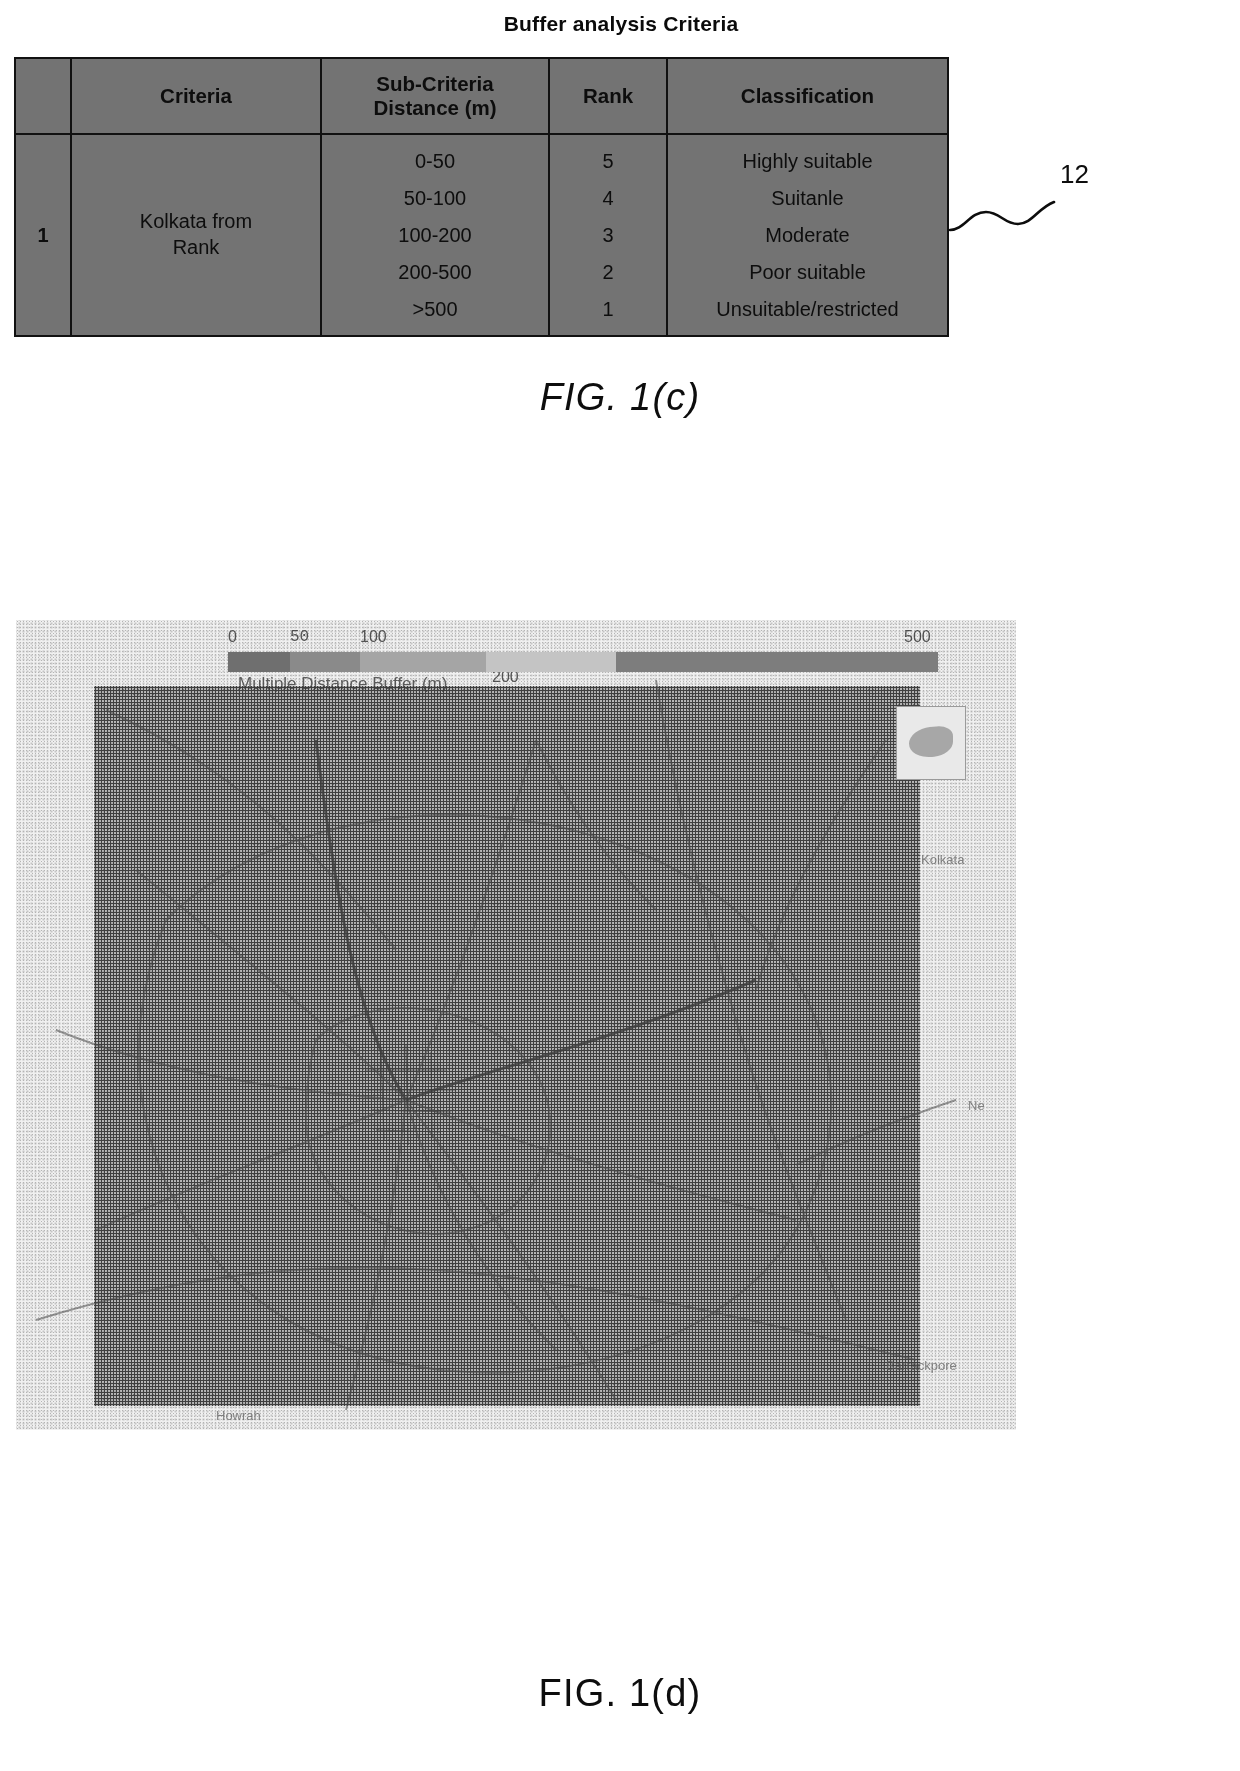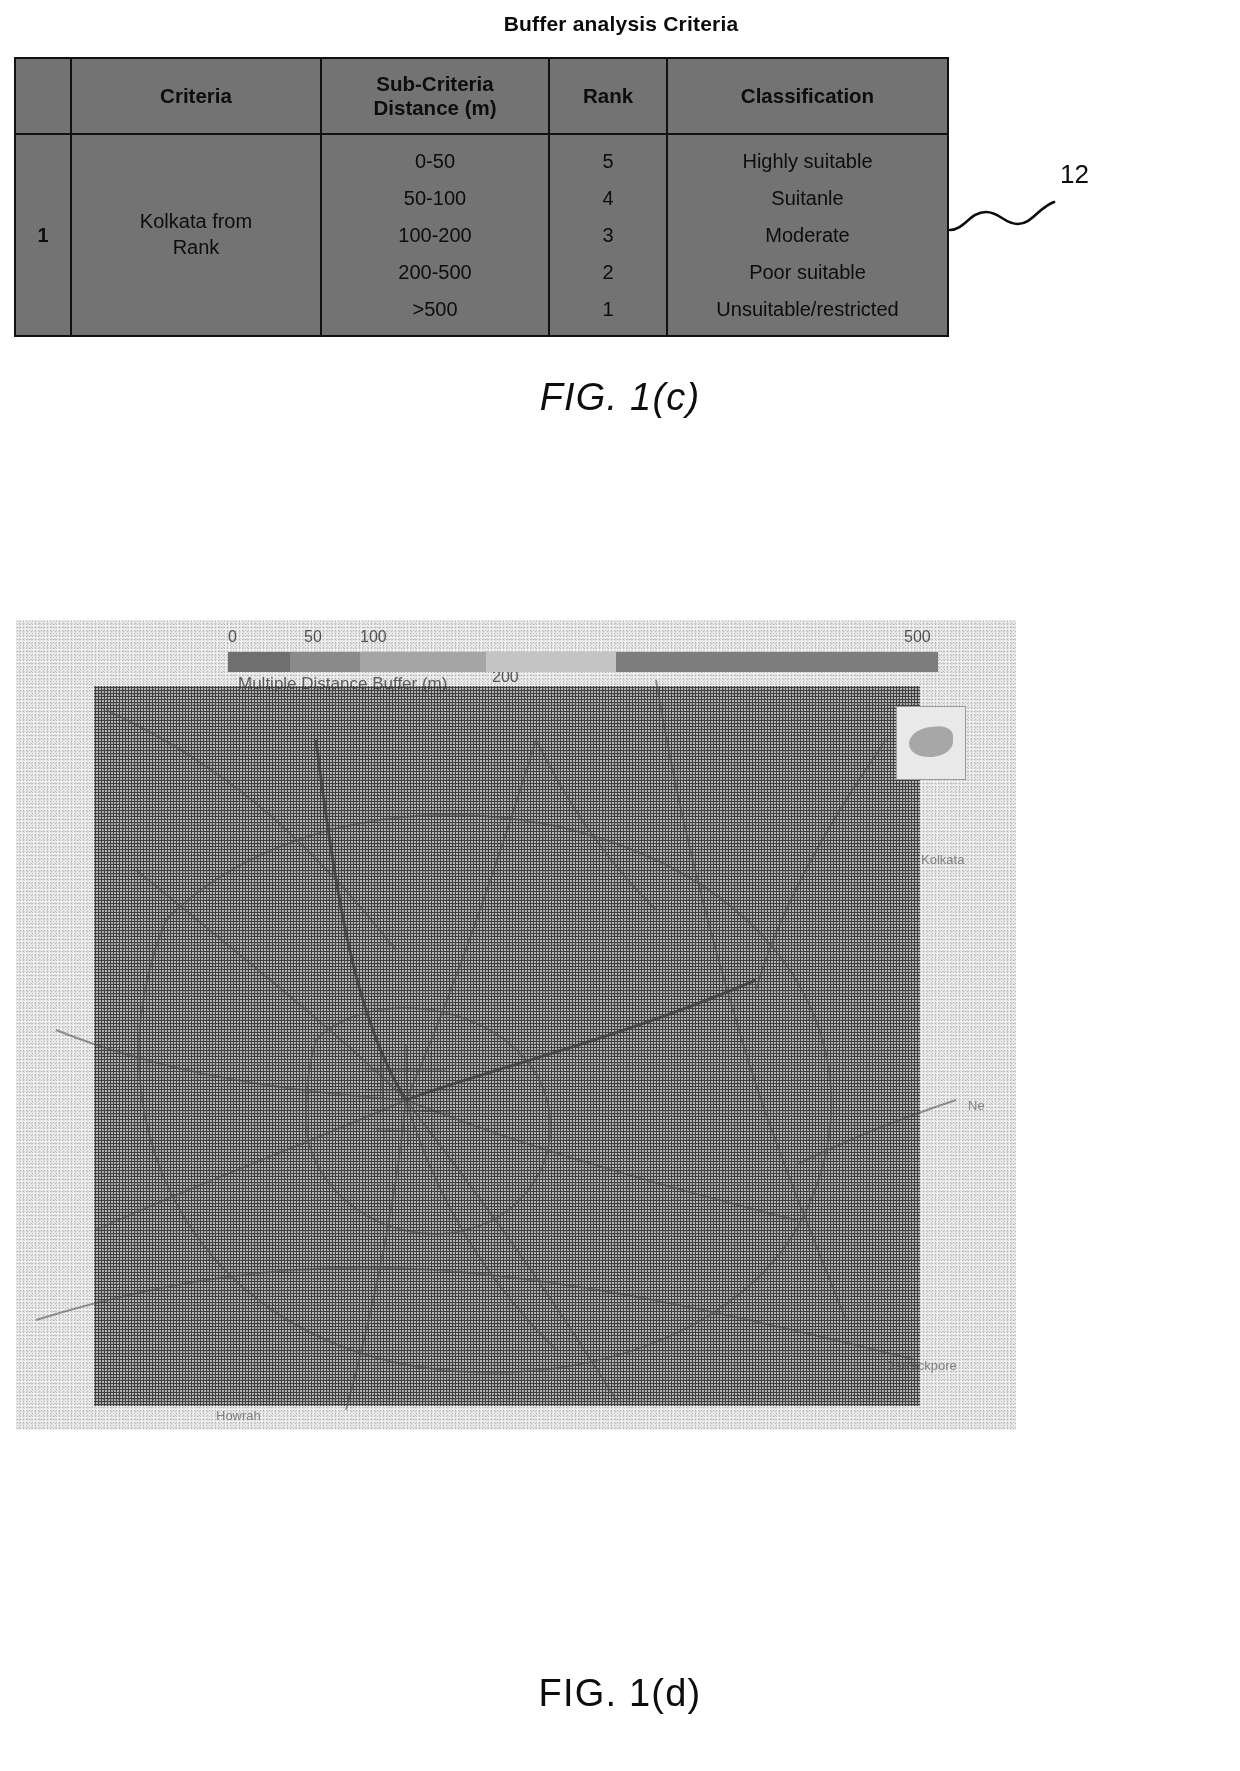--- a/index.html
+++ b/index.html
@@ -364,21 +364,21 @@
 
     <g stroke="#3a3a3a" stroke-width="1.2" fill="none" opacity="0.65">
       <path d="M350,450 L430,450 M350,470 L440,470 M355,490 L435,492 M360,510 L425,512"></path>
       <path d="M365,430 L368,520 M390,425 L392,525 M415,432 L416,518"></path>
     </g>
   </svg>
 
   <div id="legend-bar-group">
     <div class="legend-tick-row">
       <span class="legend-tick" style="left:0px;">0</span>
-      <span class="legend-tick" style="left:76px;">50</span>
+      <span class="legend-tick" style="left:62px;font-family:Liberation Mono, monospace;">50</span>
       <span class="legend-tick" style="left:132px;">100</span>
       <span class="legend-tick" style="left:264px;margin-top:40px;">200</span>
       <span class="legend-tick" style="left:676px;">500</span>
     </div>
 
     <div id="legend-swatches">
       <div class="legend-swatch" style="width:62px;  background:#6f6f6f;"></div>
       <div class="legend-swatch" style="width:70px;  background:#8a8a8a;"></div>
       <div class="legend-swatch" style="width:126px; background:#a5a5a5;"></div>
       <div class="legend-swatch" style="width:130px; background:#c4c4c4;"></div>

